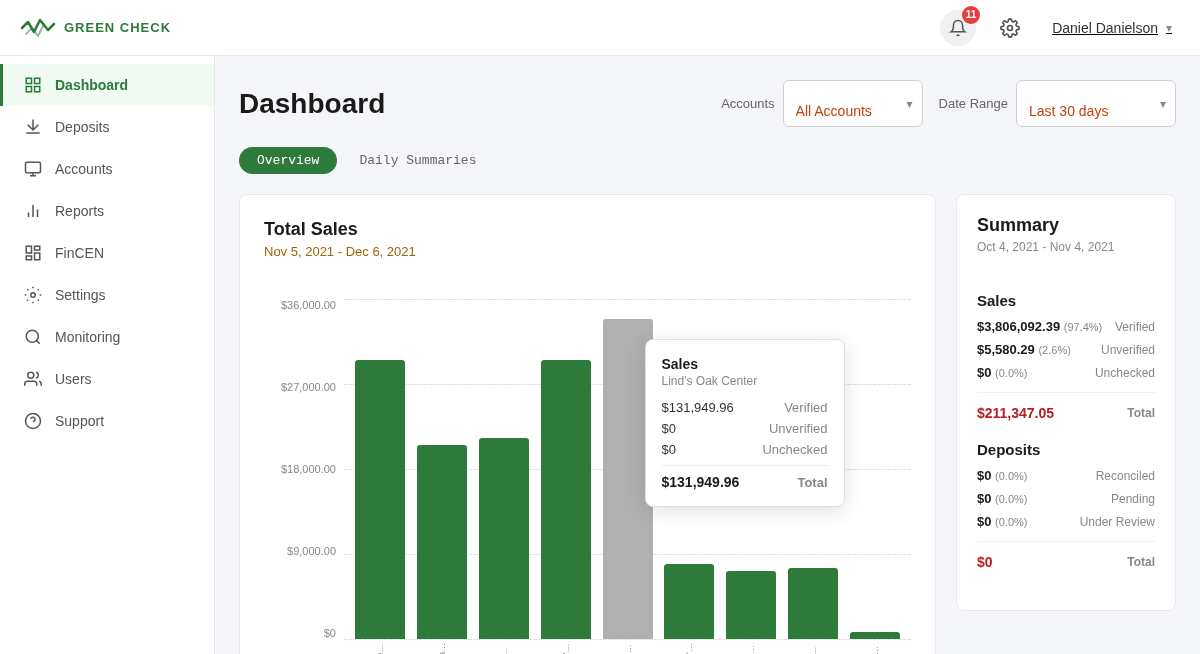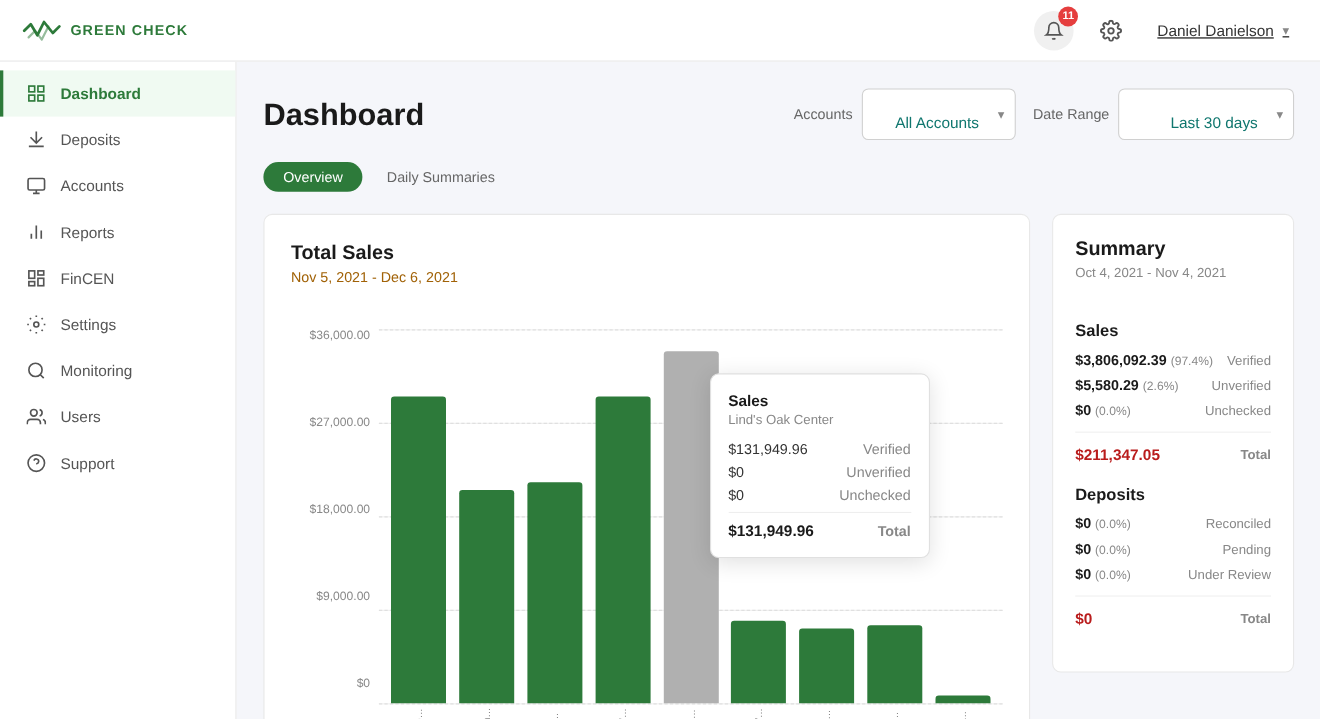--- a/index.html
+++ b/index.html
@@ -170,27 +170,26 @@
     .control-label {
       font-size: 13px;
       color: #666;
       font-weight: 500;
     }
     .select-box {
       border: 1px solid #d0d0d0;
       border-radius: 6px;
       padding: 22px 32px 7px 12px;
       font-size: 14px;
-      color: #0f766e;
+      color: #c2410c;
       background: #fff;
       appearance: none;
       cursor: pointer;
       min-width: 140px;
       position: relative;
-      text-align: right;
     }
     .select-wrapper {
       position: relative;
       display: inline-block;
     }
     .select-wrapper::after {
       content: '▾';
       position: absolute;
       right: 10px;
       top: 50%;
@@ -208,20 +207,21 @@
     }
     .tab {
       padding: 6px 18px;
       border-radius: 20px;
       font-size: 13px;
       cursor: pointer;
       border: none;
       background: none;
       color: #666;
       font-weight: 500;
+      font-family: Liberation Mono, monospace;
     }
     .tab.active {
       background: #2d7a3a;
       color: #fff;
     }
 
     
     .dashboard-grid {
       display: grid;
       grid-template-columns: 1fr 220px;
@@ -250,21 +250,21 @@
 
     
     .bar-chart-area {
       position: relative;
       height: 380px;
     }
     .y-axis-labels {
       position: absolute;
       left: 0;
       top: 0;
-      bottom: 52px;
+      bottom: 40px;
       width: 80px;
       display: flex;
       flex-direction: column;
       justify-content: space-between;
     }
     .y-label {
       font-size: 11px;
       color: #888;
       text-align: right;
       padding-right: 8px;

